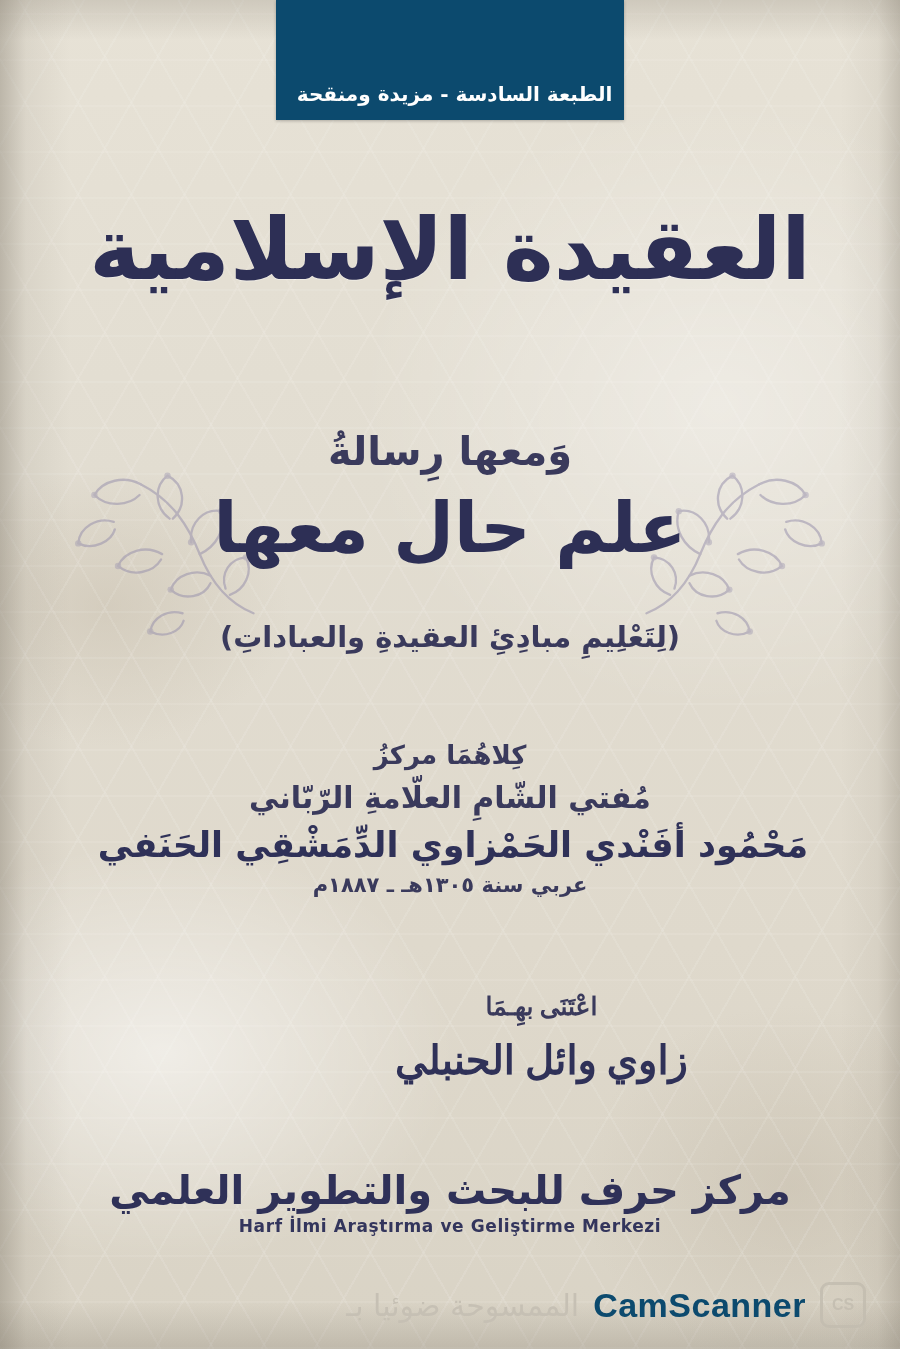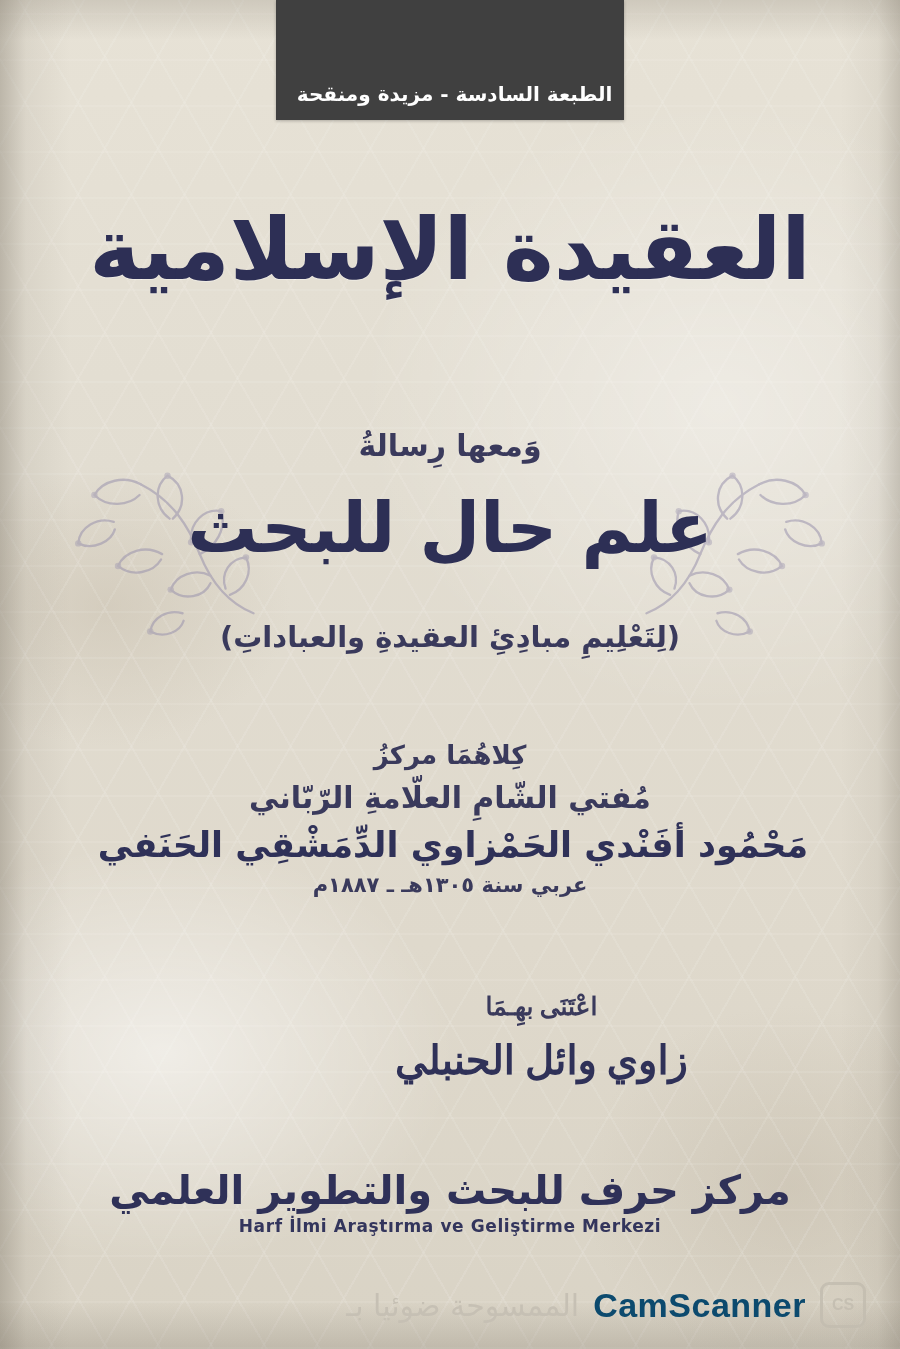--- a/index.html
+++ b/index.html
@@ -53,21 +53,21 @@
   }
 
   
   .edition-banner {
     position: absolute;
     top: 0;
     left: 50%;
     transform: translateX(-50%);
     width: 348px;
     height: 120px;
-    background: #404040;
+    background: #0c4a6e;
     color: #ffffff;
     display: flex;
     align-items: flex-end;
     justify-content: center;
     padding-bottom: 14px;
     box-sizing: border-box;
     box-shadow: 0 1px 3px rgba(0,0,0,0.25);
     padding-left: 9px;
   }
   .edition-banner span {
@@ -101,21 +101,21 @@
     line-height: 1.25;
     text-shadow: 0 1px 0 rgba(255,255,255,0.35);
   }
 
   .and-with-it {
     position: absolute;
     top: 428px;
     width: 900px;
     text-align: center;
     color: #3a3a5c;
-    font-size: 30px;
+    font-size: 40px;
     font-weight: 600;
   }
 
   .second-title {
     position: absolute;
     top: 486px;
     width: 900px;
     text-align: center;
     color: #2d2f55;
     font-size: 70px;
@@ -288,21 +288,21 @@
           <circle cx="116" cy="167" r="3"></circle>
         <circle cx="78" cy="84" r="3"></circle>
       </g>
     </svg>
   </div>
 
   <div class="main-title">العقيدة الإسلامية</div>
 
   <div class="and-with-it">وَمعها رِسالةُ</div>
 
-  <div class="second-title">علم حال للبحث</div>
+  <div class="second-title">علم حال معها</div>
   <div class="second-subtitle">(لِتَعْلِيمِ مبادِئِ العقيدةِ والعباداتِ)</div>
 
   <div class="authors">
     <div class="line1">كِلاهُمَا مركزُ</div>
     <div class="line2">مُفتي الشّامِ العلّامةِ الرّبّاني</div>
     <div class="line3">مَحْمُود أفَنْدي الحَمْزاوي الدِّمَشْقِي الحَنَفي</div>
     <div class="line4">عربي سنة ١٣٠٥هـ ـ ١٨٨٧م</div>
   </div>
 
   <div class="editor">

